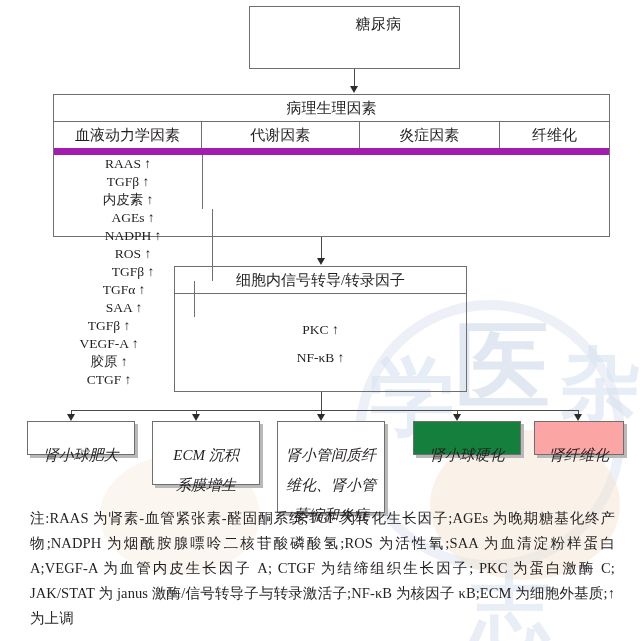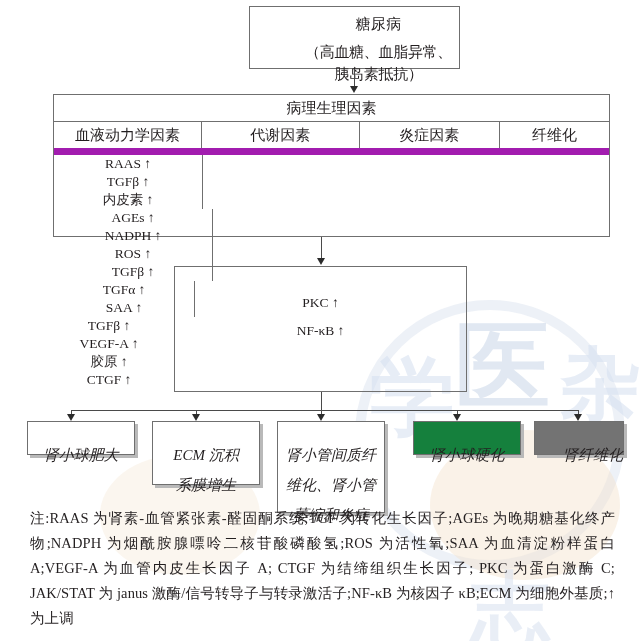--- a/index.html
+++ b/index.html
@@ -187,21 +187,20 @@
   <div class="wm-blob" style="left:430px; top:430px; width:190px; height:150px; background:#f4e3cc;"></div>
   <div class="wm-blob" style="left:100px; top:455px; width:160px; height:120px; background:#f7ecdc;"></div>
   <div class="wm-char" style="left:455px; top:320px; font-size:95px; color:#c9d6e8;">医</div>
   <div class="wm-char" style="left:370px; top:355px; font-size:85px; color:#d4dff0;">学</div>
   <div class="wm-char" style="left:560px; top:345px; font-size:80px; color:#d4dff0;">杂</div>
   <div class="wm-char" style="left:470px; top:570px; font-size:80px; color:#d8e1f0;">志</div>
 </div>
 
 <div class="box ttl" id="diabetes-box">
   <div class="l1">糖尿病</div>
-  <div class="l2">（高血糖、血脂异常、胰岛素抵抗）</div>
 </div>
 
 <div class="line vl" style="left:354px; top:69px; height:18px;"></div>
 <div class="arrow" style="left:350px; top:86px;"></div>
 
 <div class="box" id="patho-table">
   <div class="tbl-title">病理生理因素</div>
   <div class="tbl-head">
     <div class="cw0 vline">血液动力学因素</div>
     <div class="cw1 vline">代谢因素</div>
@@ -230,20 +229,21 @@
       <span>胶原 ↑</span>
       <span>CTGF ↑</span>
     </div>
   </div>
 </div>
 
 <div class="line vl" style="left:321px; top:237px; height:22px;"></div>
 <div class="arrow" style="left:317px; top:258px;"></div>
 
 <div class="box" id="signal-box">
+  <div class="s-title">细胞内信号转导/转录因子</div>
   <div class="s-body">
     <span>PKC ↑</span>
     <span>NF-κB ↑</span>
   </div>
 </div>
 
 <div class="line vl" style="left:321px; top:392px; height:18px;"></div>
 <div class="line hl" style="left:71px; top:410px; width:507px;"></div>
 <div class="line vl" style="left:71px;  top:410px; height:8px;"></div>
 <div class="line vl" style="left:196px; top:410px; height:8px;"></div>
@@ -270,19 +270,19 @@
   <div>系膜增生</div>
 </div>
 <div class="box out" id="out-2" style="background:#fff;">
   <div>肾小管间质纤</div>
   <div>维化、肾小管</div>
   <div>萎缩和炎症</div>
 </div>
 <div class="box out" id="out-3" style="background:#15803d;">
   <div>肾小球硬化</div>
 </div>
-<div class="box out" id="out-4" style="background:#737373;text-align:right;">
+<div class="box out" id="out-4" style="background:#fca5a5;">
   <div>肾纤维化</div>
 </div>
 
 <div id="footnote">
   <p>注:RAAS 为肾素-血管紧张素-醛固酮系统;TGF 为转化生长因子;AGEs 为晚期糖基化终产物;NADPH 为烟酰胺腺嘌呤二核苷酸磷酸氢;ROS 为活性氧;SAA 为血清淀粉样蛋白 A;VEGF-A 为血管内皮生长因子 A; CTGF 为结缔组织生长因子; PKC 为蛋白激酶 C; JAK/STAT 为 janus 激酶/信号转导子与转录激活子;NF-κB 为核因子 κB;ECM 为细胞外基质;↑ 为上调</p>
 </div>
 
 </body></html>

